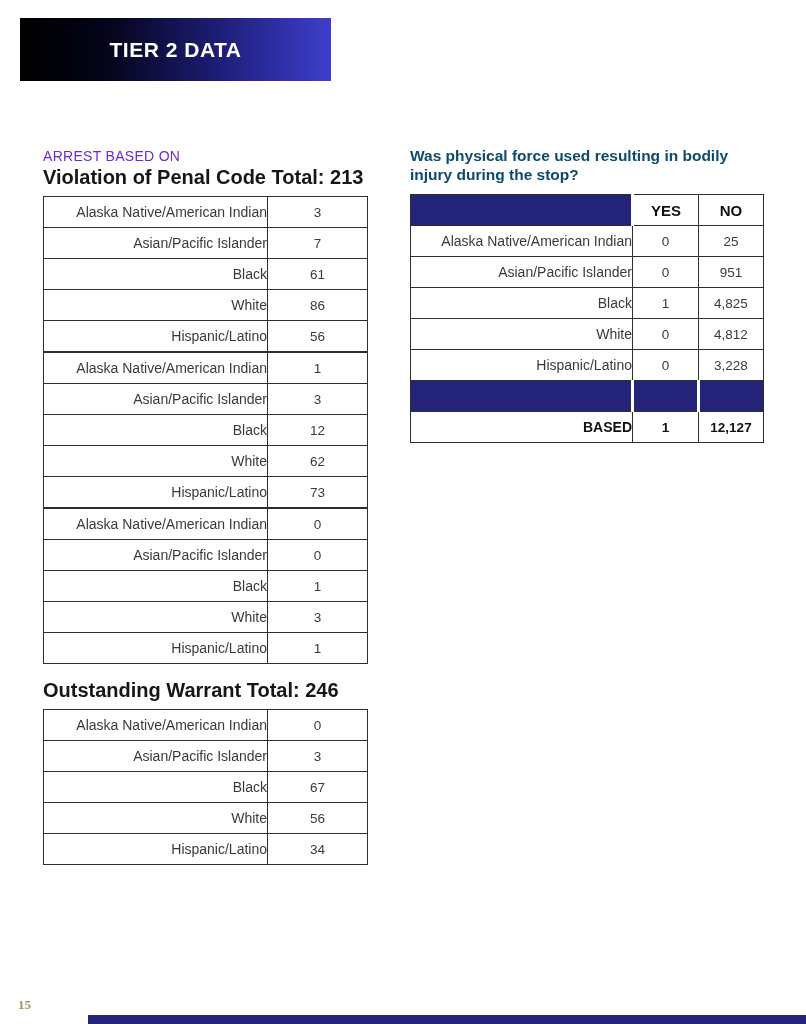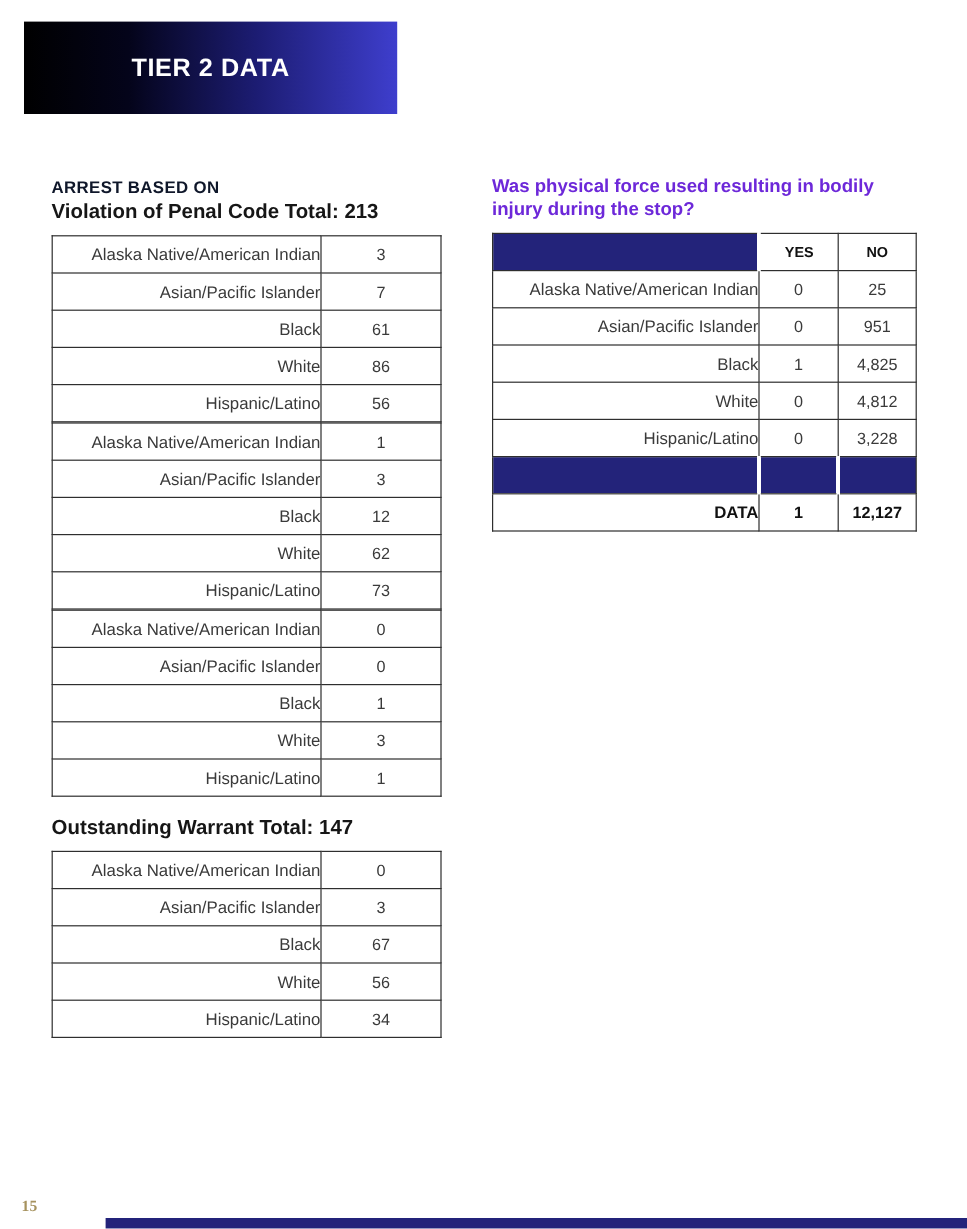--- a/index.html
+++ b/index.html
@@ -11,53 +11,53 @@
     width: 806px;
     height: 1024px;
     background: #ffffff;
     overflow: hidden;
   }
 
   
   .banner {
     position: absolute;
     left: 20px; top: 18px;
-    width: 311px; height: 77px;
+    width: 311px; height: 63px;
     background: linear-gradient(90deg, #000000 0%, #04041a 28%, #1c1c72 62%, #3e3ecd 100%);
     display: flex; align-items: center; justify-content: center;
   }
   .banner-title {
     color: #ffffff;
     font-size: 21px;
     font-weight: bold;
     letter-spacing: 0.5px;
   }
 
   
   .left-col  { position: absolute; left: 43px;  top: 148px; width: 324px; }
   .right-col { position: absolute; left: 410px; top: 147px; width: 353px; }
 
   .section-label {
-    color: #0f172a;
+    color: #6d28d9;
     font-size: 14px;
-    font-weight: bold;
+    font-weight: normal;
     letter-spacing: 0.3px;
     line-height: 17px;
   }
   .tbl-title {
     color: #161616;
-    font-size: 17px;
+    font-size: 20px;
     font-weight: bold;
     margin: 17px 0 10px 0;
     line-height: 18px;
   }
   .tbl-title.first { margin-top: 3px; }
 
   .question {
-    color: #6d28d9;
+    color: #0c4a6e;
     font-size: 15.5px;
     font-weight: bold;
     line-height: 18.5px;
     width: 356px;
     margin-bottom: 10px;
   }
 
   
   table.data-table {
     border-collapse: collapse;
@@ -75,21 +75,21 @@
     overflow: hidden;
     white-space: nowrap;
   }
   .data-table td.lbl { padding-left: 10px; text-align: right; }
   .data-table td.val { text-align: center; font-size: 13.5px; }
 
   .force-table td.col-hdr {
     text-align: center;
     font-weight: bold;
     color: #111111;
-    font-size: 12px;
+    font-size: 15px;
   }
   .force-table td.navy { background: #23237a; }
   .force-table tr.hdr td.navy { border-right: 3px solid #ffffff; }
   .force-table tr.sep td { border-left: 3px solid #ffffff; border-right: 3px solid #ffffff; }
   .force-table tr.sep td:first-child { border-left: 1.5px solid #2e2e2e; }
   .force-table tr.sep td:last-child  { border-right: 1.5px solid #2e2e2e; }
   .force-table tr.total td { font-weight: bold; color: #111111; }
 
   
   .page-number {
@@ -200,21 +200,21 @@
           <td class="lbl">White</td>
           <td class="val">3</td>
         </tr>
         <tr>
           <td class="lbl">Hispanic/Latino</td>
           <td class="val">1</td>
         </tr>
       </tbody>
     </table>
 
-    <div class="tbl-title">Outstanding Warrant Total: 147</div>
+    <div class="tbl-title">Outstanding Warrant Total: 246</div>
     <table class="data-table">
       <colgroup>
           <col style="width:224px">
           <col style="width:100px">
         </colgroup>
       <tbody>
         <tr>
           <td class="lbl">Alaska Native/American Indian</td>
           <td class="val">0</td>
         </tr>
@@ -277,21 +277,21 @@
           <td class="lbl">Hispanic/Latino</td>
           <td class="val">0</td>
           <td class="val">3,228</td>
         </tr>
         <tr class="sep">
           <td class="navy"></td>
           <td class="navy"></td>
           <td class="navy"></td>
         </tr>
         <tr class="total">
-          <td class="lbl">DATA</td>
+          <td class="lbl">BASED</td>
           <td class="val">1</td>
           <td class="val">12,127</td>
         </tr>
       </tbody>
     </table>
   </div>
 
   <div class="page-number">15</div>
   <div class="footer-bar"></div>
 

